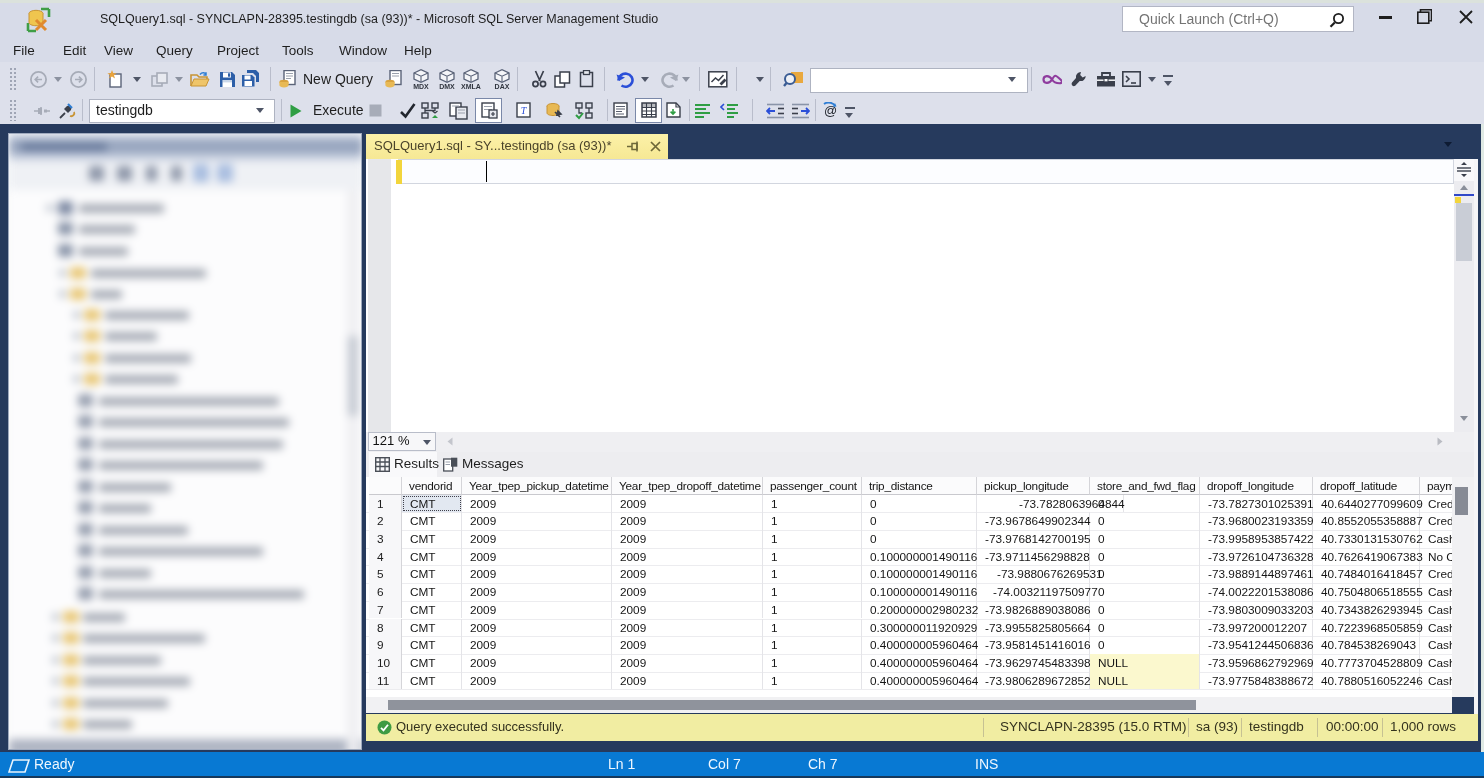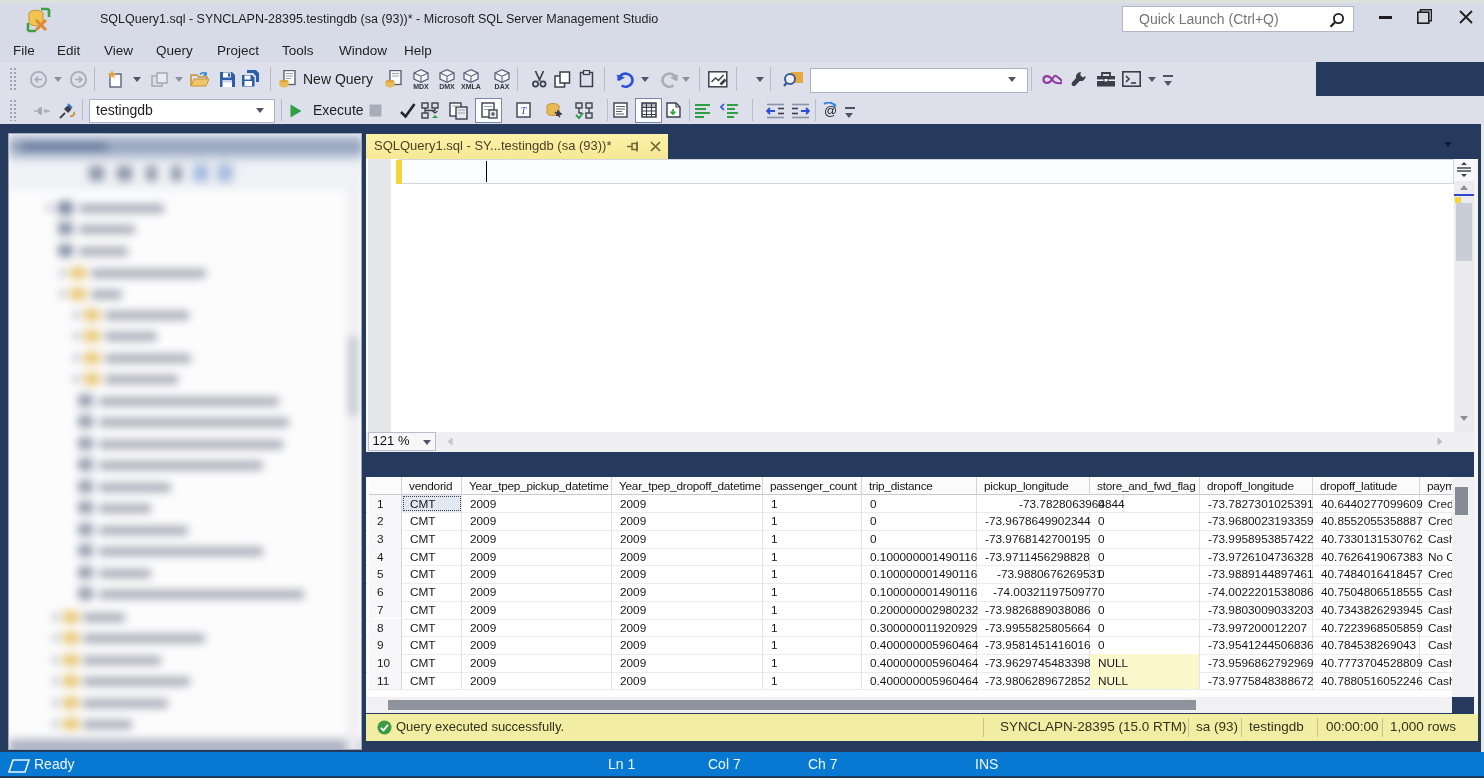--- a/index.html
+++ b/index.html
@@ -9,21 +9,21 @@
   svg.abs { position:absolute; }
 
   #titlebar { left:0; top:0; width:1484px; height:40px; background:#D7DBE8; border-top:3px solid #DBE2DC; }
   #title-text { left:100px; top:12px; font-size:12.5px; color:#1E1E1E; }
   #ql { left:1122px; top:6px; width:232px; height:26px; background:#FFFFFF; border:1px solid #B2B6C4; }
   #ql span { position:absolute; left:16px; top:4px; font-size:14px; color:#747474; }
 
   #menubar { left:0; top:40px; width:1484px; height:22px; background:#D7DBE8; }
   #menubar span { position:absolute; top:3px; font-size:13.5px; color:#1E1E1E; }
 
-  #tb1 { left:0; top:62px; width:1316px; height:34px; background:#DDE0EB; }
+  #tb1 { left:0; top:62px; width:1484px; height:34px; background:#DDE0EB; }
   #tb2 { left:0; top:96px; width:1484px; height:28px; background:#DDE0EB; }
   .tsep { position:absolute; width:1px; background:#B9BDCB; }
   .grip { position:absolute; width:8px; background-image:radial-gradient(circle, #9FA5B5 1px, transparent 1.4px); background-size:4px 4px; }
   .caret { position:absolute; width:0; height:0; border-left:4px solid transparent; border-right:4px solid transparent; border-top:5px solid #4E5566; }
   .tbtext { position:absolute; font-size:14px; color:#1E1E1E; }
 
   #main { left:0; top:124px; width:1484px; height:628px; background:#263A5D; }
   #paleedge { left:1481px; top:0px; width:3px; height:628px; background:#DFE9E4; position:absolute; }
 
   #oe { left:8px; top:9px; width:354px; height:617px; background:#F8F9FA; overflow:hidden; border:1px solid #9FAABE; position:absolute; }
@@ -87,21 +87,21 @@
   <svg class="abs" style="left:1417px;top:9px;" width="15" height="15" viewBox="0 0 15 15">
     <rect x="0.8" y="3.2" width="11" height="11" fill="none" stroke="#1E1E1E" stroke-width="1.6"></rect>
     <path d="M3.5 3 V0.8 h11 v11 h-2.3" fill="none" stroke="#1E1E1E" stroke-width="1.6"></path>
   </svg>
   <svg class="abs" style="left:1459px;top:10px;" width="14" height="14" viewBox="0 0 14 14">
     <path d="M1 1 L13 13 M13 1 L1 13" stroke="#1E1E1E" stroke-width="1.8"></path>
   </svg>
 
   <div class="abs" id="menubar">
     <span style="left:13px;">File</span>
-    <span style="left:57px;">Edit</span>
+    <span style="left:63px;">Edit</span>
     <span style="left:104px;">View</span>
     <span style="left:156px;">Query</span>
     <span style="left:217px;">Project</span>
     <span style="left:282px;">Tools</span>
     <span style="left:339px;">Window</span>
     <span style="left:404px;">Help</span>
   </div>
 
   <div class="abs" id="tb1">
 <div class="grip" style="left:9px;top:5px;height:24px;"></div>
@@ -487,20 +487,35 @@
       <div class="caret" style="left:6px;top:235px;border-top-color:#8A8F9A;"></div>
     </div>
     <div id="edgeL"></div>
 
     <div id="zoombar">
       <div id="zoomsel">&nbsp;121 %<span class="caret" style="left:54px;top:7px;"></span></div>
       <div class="caret" style="left:80px;top:7px;transform:rotate(90deg);border-top-color:#C3C5CC;"></div>
       <div class="caret" style="left:1070px;top:7px;transform:rotate(-90deg);border-top-color:#B9BBC2;"></div>
     </div>
 
+    <div id="rtabs">
+      <div id="rtab-results"></div>
+      <svg style="position:absolute;left:9px;top:5px;" width="15" height="15" viewBox="0 0 15 15">
+        <rect x="0.7" y="0.7" width="13.6" height="13.6" fill="none" stroke="#4A4F58" stroke-width="1.4"></rect>
+        <path d="M0.7 5 h13.6 M0.7 9.5 h13.6 M5 0.7 v13.6 M10 0.7 v13.6" stroke="#4A4F58" stroke-width="1.3"></path>
+      </svg>
+      <span style="position:absolute;left:28px;top:4px;">Results</span>
+      <svg style="position:absolute;left:77px;top:5px;" width="15" height="15" viewBox="0 0 15 15">
+        <rect x="0.7" y="2" width="9" height="12" fill="#fff" stroke="#4A4F58" stroke-width="1.3"></rect>
+        <line x1="2.5" y1="5" x2="7" y2="5" stroke="#9AA0AC"></line>
+        <line x1="2.5" y1="7.5" x2="7" y2="7.5" stroke="#9AA0AC"></line>
+        <rect x="8" y="0.7" width="6.3" height="9" fill="#4A4F58"></rect>
+      </svg>
+      <span style="position:absolute;left:96px;top:4px;">Messages</span>
+    </div>
 
     <div id="grid">
 <div class="hdr" style="left:3px;width:33px;">
         <span></span>
       </div>
 <div class="hdr" style="left:36px;width:60px;">
         <span>vendorid</span>
       </div>
 <div class="hdr" style="left:96px;width:150px;">
         <span>Year_tpep_pickup_datetime</span>

